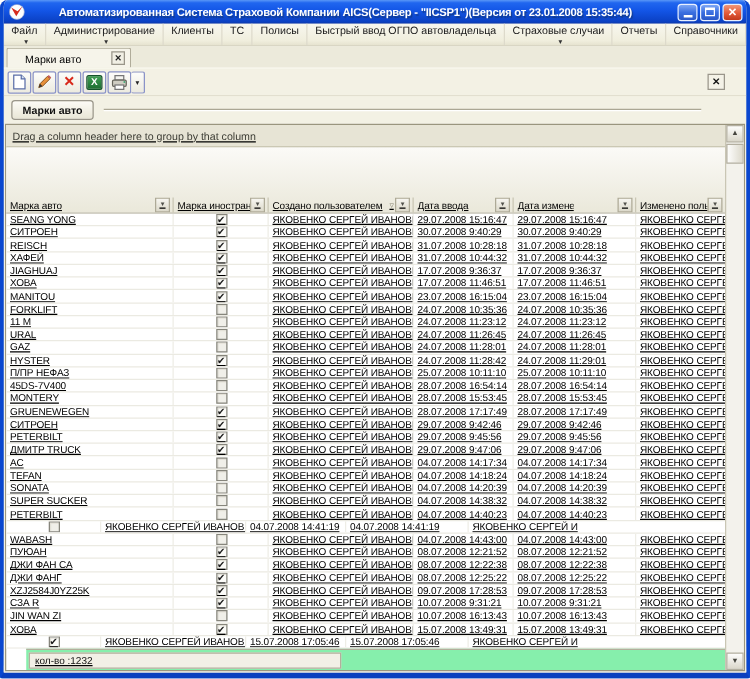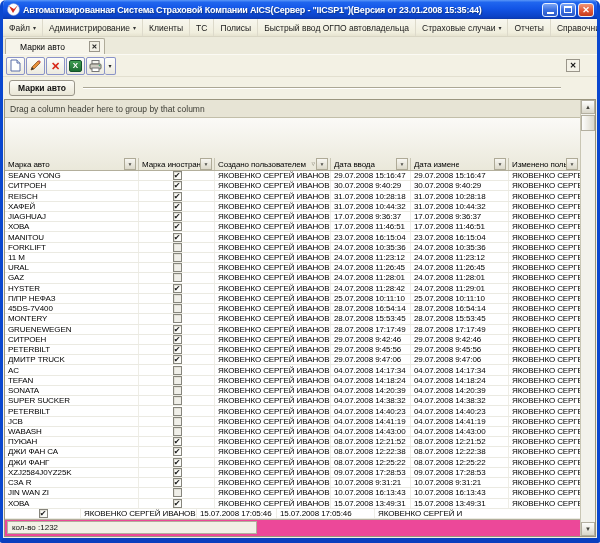--- a/index.html
+++ b/index.html
@@ -7,20 +7,21 @@
   .window{
     width:600px; height:543px;
     border-left:3px solid #0a47cf; border-right:3px solid #0a47cf; border-bottom:5px solid #0a3fbe;
     border-radius:6px 6px 2px 2px; overflow:hidden; background:#f3f1e4;
     display:flex; flex-direction:column;
   }
   
   .titlebar{
     height:19px; flex:0 0 19px; display:flex; align-items:center; padding:0 3px;
     background:linear-gradient(180deg,#5a97f7 0%,#2066ef 12%,#1355e6 45%,#0b41c4 90%,#0d38a8 100%);
+    gap:24px;
   }
   .app-icon{ width:13px; height:13px; margin:0 3px 0 1px; flex:0 0 auto; }
   .titletext{
     color:#fff; font-size:9px; font-weight:bold; letter-spacing:-0.2px;
     text-shadow:1px 1px 1px #123a8a; white-space:nowrap; overflow:hidden; flex:1;
   }
   .winbtns{ display:flex; gap:2px; flex:0 0 auto; }
   .winbtn{
     width:16px; height:14px; border-radius:3px; border:1px solid #e8f0ff;
     display:flex; align-items:center; justify-content:center;
@@ -31,21 +32,21 @@
   .glyph-min{ width:7px; height:2px; background:#fff; margin-top:6px; }
   .glyph-max{ width:8px; height:7px; border:1px solid #fff; border-top:2px solid #fff; }
   
   .menubar{
     height:18px; flex:0 0 18px; display:flex; align-items:stretch;
     background:linear-gradient(180deg,#f8f7ef 0%,#f0eedd 80%,#e6e3d0 100%);
     border-bottom:1px solid #d9d6c4; font-size:8.5px;
   }
   .menuitem{
     display:flex; align-items:center; padding:0 6px; border-right:1px solid #dddacb;
-    white-space:nowrap; color:#1a1a1a; cursor:default;
+    white-space:nowrap; color:#1a1a1a; cursor:default;flex-direction:column;
   }
   .menuitem .dd{ font-size:6px; color:#333; margin-left:3px; }
   
   .tabrow{ height:18px; flex:0 0 18px; background:#eceadb; display:flex; align-items:flex-end; padding:1px 0 0 2px; border-bottom:1px solid #fbfaf4; }
   .tab{
     height:16px; width:100px; display:flex; align-items:center; justify-content:space-between;
     background:#f6f4ea; border:1px solid #b0ac9a; border-bottom:none; border-radius:2px 2px 0 0;
     padding:0 4px 0 14px; font-size:8.5px;
   }
   .tabclose{ width:11px; height:11px; border:1px solid #9a968a; background:#f1efe4; font-size:7px; font-weight:bold; display:flex; align-items:center; justify-content:center; color:#222; }
@@ -62,37 +63,37 @@
   
   .viewheader{ height:22px; flex:0 0 22px; display:flex; align-items:center; padding:0 6px; background:#f3f1e4; }
   .viewbtn{
     height:16px; padding:0 8px; border:1px solid #9a968a; border-radius:3px;
     background:linear-gradient(180deg,#fcfbf6,#e9e6d6); font-size:8.5px; font-weight:bold;
     display:flex; align-items:center; color:#111;
   }
   .hline{ flex:1; height:2px; margin:0 30px 0 8px; border-top:1px solid #aba794; border-bottom:1px solid #fff; }
   
   .gridwrap{ flex:1; margin:0 1px 1px 1px; border:1px solid #9a957e; background:#fff; display:flex; overflow:hidden; }
-  .gridleft{ flex:1; display:flex; flex-direction:column; overflow:hidden; }
+  .gridleft{ flex:1; display:flex; flex-direction:column; overflow:hidden;text-decoration:underline; }
   .grouppanel{ flex:0 0 18px; background:#e7e4d5; border-bottom:1px solid #c2bea9; font-size:8.5px; color:#3c3c34; display:flex; align-items:center; padding-left:5px; }
   .headerrow{ flex:0 0 17px; display:flex; background:linear-gradient(180deg,#fbfaf7,#eae8da); border-bottom:1px solid #b3af9c; }
   .hcell{ display:flex; align-items:center; padding:0 2px 0 3px; border-right:1px solid #c9c6b4; font-size:8px; letter-spacing:-0.1px; overflow:hidden; white-space:nowrap;margin-top:40px; }
   .hlabel{ flex:1; overflow:hidden; }
   .sortmark{ font-size:7px; color:#8d8a7a; margin-right:1px; }
   .filterbtn{ width:12px; height:12px; flex:0 0 12px; border:1px solid #aeaa97; background:linear-gradient(180deg,#f7f6f1,#dcd9ca); font-size:5px; color:#50504a; display:flex; align-items:center; justify-content:center; }
   .gridrows{ flex:1; display:flex; flex-direction:column; background:#fff; overflow:hidden; }
   .grow{ flex:1; display:flex; border-bottom:1px solid #ebeae2; overflow:hidden; }
   .cell{ font-size:8px; letter-spacing:-0.1px; color:#000; padding:0 2px 0 3px; border-right:1px solid #eeede6; display:flex; align-items:center; white-space:nowrap; overflow:hidden; }
   .c0{ width:134px; flex:0 0 134px; } .c1{ width:76px; flex:0 0 76px; justify-content:center; }
   .c2{ width:116px; flex:0 0 116px; } .c3{ width:80px; flex:0 0 80px; }
   .c4{ width:98px; flex:0 0 98px;gap:35px; } .c5{ flex:1; border-right:none; }
   .hcell.c1{ justify-content:flex-start; }
   .cb{ width:9px; height:9px; border:1px solid #86857c; background:#fbfbf8; box-shadow:inset 1px 1px 0 #e3e1d8; font-size:8px; line-height:7px; color:#1a1a1a; display:flex; align-items:center; justify-content:center; }
   .cb.off{ background:#f0efe9; }
-  .gridfooter{ flex:0 0 17px; background:#ec4899; border-top:1px solid #b3af9c; display:flex; align-items:flex-start; padding:1px 2px; }
+  .gridfooter{ flex:0 0 17px; background:#86efac; border-top:1px solid #b3af9c; display:flex; align-items:center; padding:1px 2px;margin-left:16px; }
   .countbox{ width:250px; height:13px; border:1px solid #b3af9c; background:#f2f0e6; font-size:8px; display:flex; align-items:center; padding-left:4px; color:#111; }
   
   .vscroll{ flex:0 0 15px; background:#f3f2ec; border-left:1px solid #c9c6b4; display:flex; flex-direction:column; }
   .sbtn{ height:14px; flex:0 0 14px; border:1px solid #b3afa0; background:linear-gradient(180deg,#fdfdfc,#dad7ca); font-size:6px; color:#45453e; display:flex; align-items:center; justify-content:center; }
   .sthumb{ height:16px; flex:0 0 16px; margin-top:1px; border:1px solid #b3afa0; background:linear-gradient(90deg,#fdfdfc,#dcd9cc); }
   .strack{ flex:1; }
   .vscroll .down{ margin-top:auto; }
 </style>
 </head>
 <body>
@@ -471,21 +472,20 @@
             <div class="cell c0">PETERBILT</div>
             <div class="cell c1">
               <span class="cb off"></span>
             </div>
             <div class="cell c2">ЯКОВЕНКО СЕРГЕЙ ИВАНОВИ</div>
             <div class="cell c3">04.07.2008 14:40:23</div>
             <div class="cell c4">04.07.2008 14:40:23</div>
             <div class="cell c5">ЯКОВЕНКО СЕРГЕЙ И</div>
           </div>
           <div class="grow">
-            <div class="cell c0">JCB</div>
             <div class="cell c1">
               <span class="cb off"></span>
             </div>
             <div class="cell c2">ЯКОВЕНКО СЕРГЕЙ ИВАНОВИ</div>
             <div class="cell c3">04.07.2008 14:41:19</div>
             <div class="cell c4">04.07.2008 14:41:19</div>
             <div class="cell c5">ЯКОВЕНКО СЕРГЕЙ И</div>
           </div>
           <div class="grow">
             <div class="cell c0">WABASH</div>

